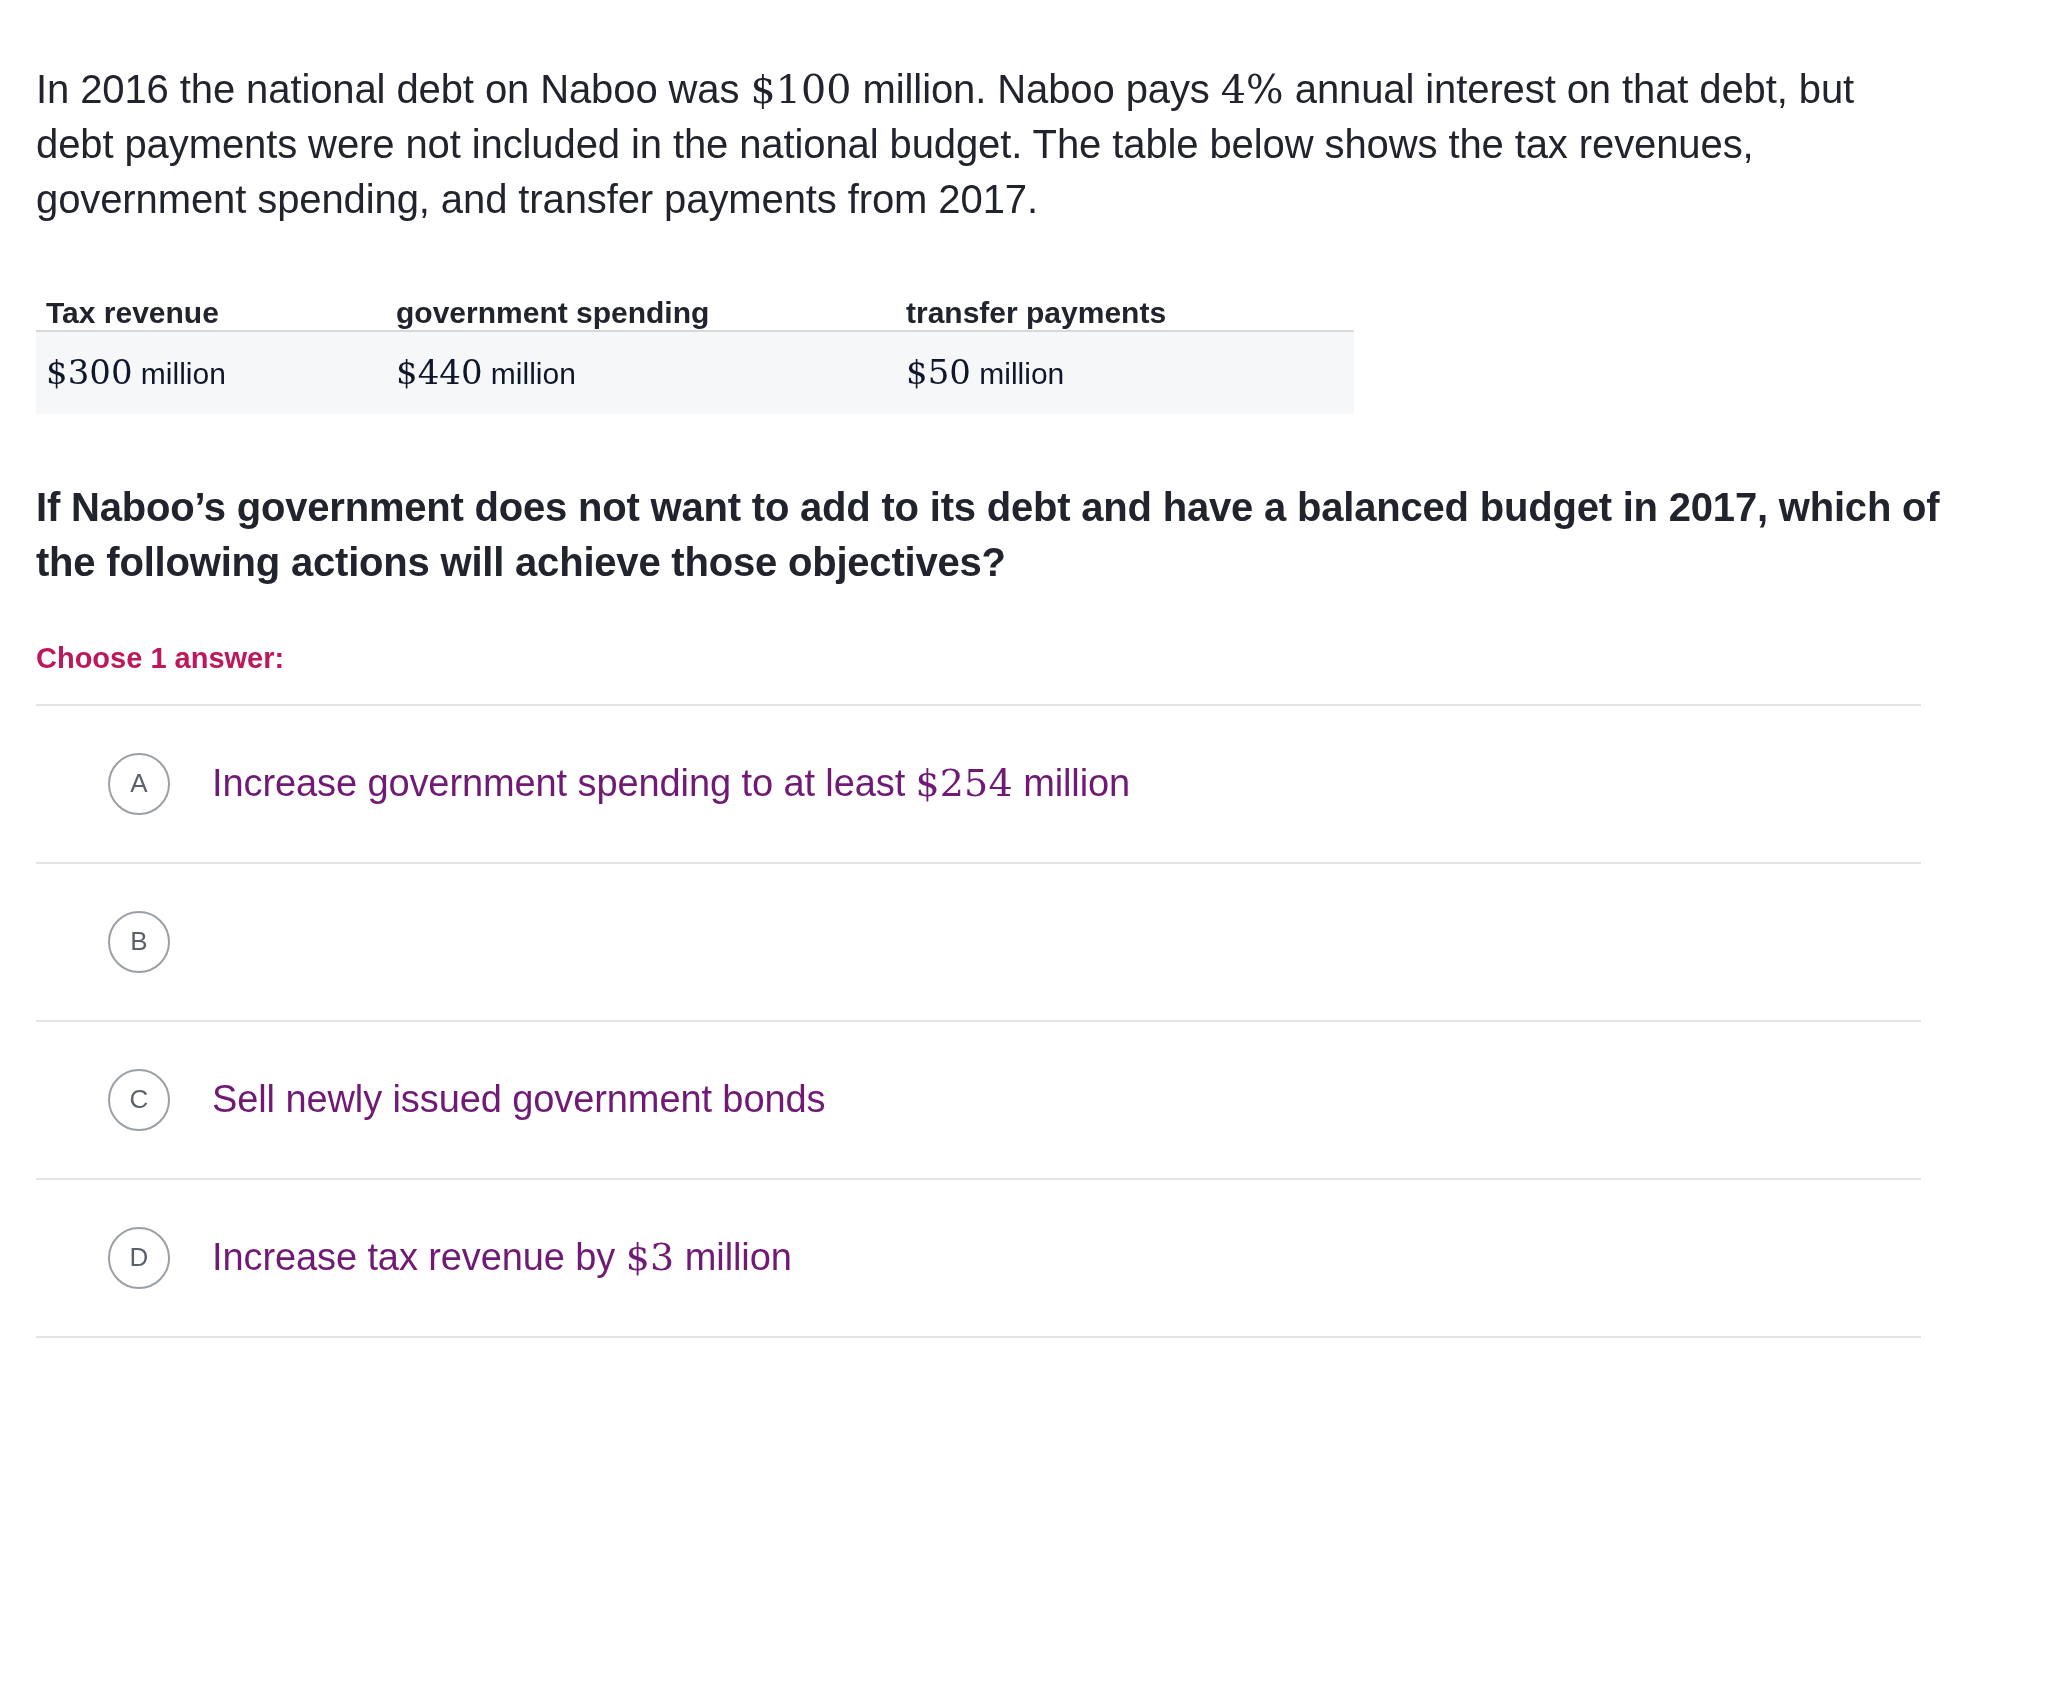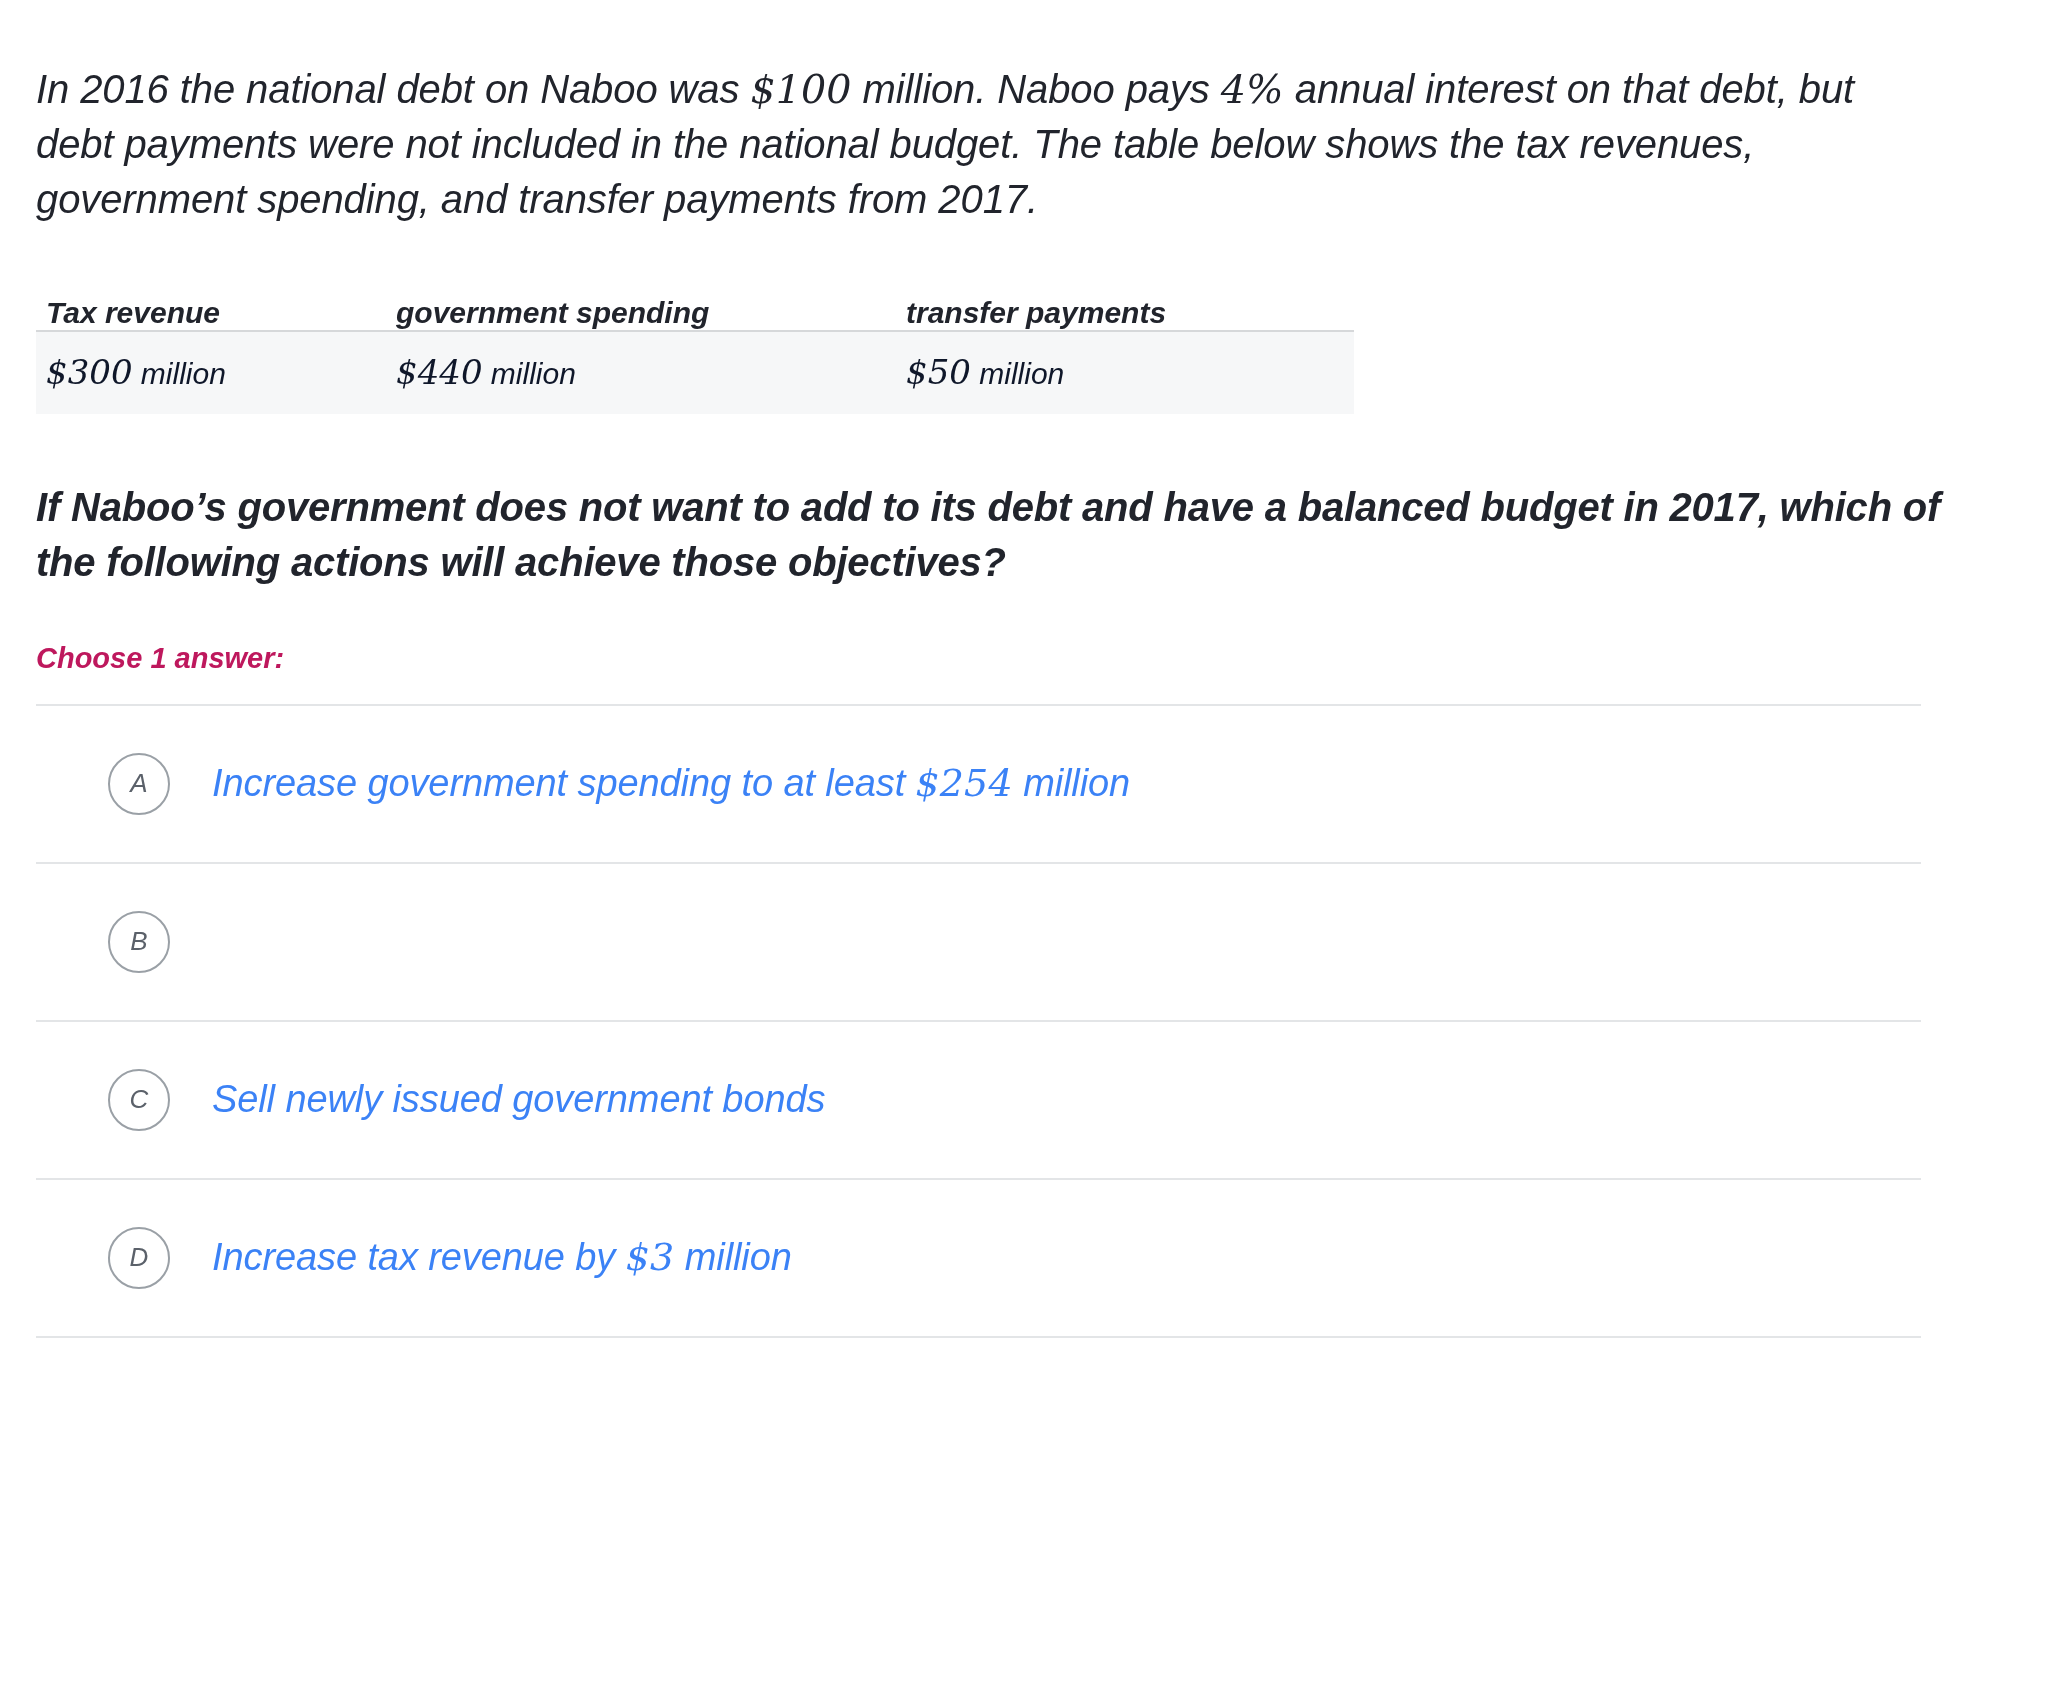--- a/index.html
+++ b/index.html
@@ -14,21 +14,20 @@
     color: #21242c;
     -webkit-font-smoothing: antialiased;
   }
   .page {
     box-sizing: border-box;
     width: 2048px;
     height: 1681px;
     padding: 22px 40px 0 36px;
     position: relative;
     overflow: hidden;
-    font-style: italic;
   }
 
   
   .stem {
     font-size: 40px;
     line-height: 1.38;
     letter-spacing: -0.1px;
     color: #21242c;
     max-width: 1905px;
     font-weight: 400;
@@ -118,21 +117,21 @@
     align-items: center;
     justify-content: center;
     font-size: 26px;
     color: #5b616a;
     font-family: "Liberation Sans", sans-serif;
     margin-right: 42px;
   }
   .choice-text {
     font-size: 38px;
     line-height: 1.3;
-    color: #3b82f6;
+    color: #701a75;
     letter-spacing: -0.1px;
   }
   .choice-text .math { font-size: 1.0em; }
 </style>
 </head>
 <body>
 
 <div class="page">
 
   <p class="stem" id="stem"><span>In 2016 the national debt on Naboo was </span><span class="math">$100</span><span> million. Naboo pays </span><span class="math">4%</span><span> annual interest on that debt, but debt payments were not included in the national budget. The table below shows the tax revenues, government spending, and transfer payments from 2017.</span></p>

